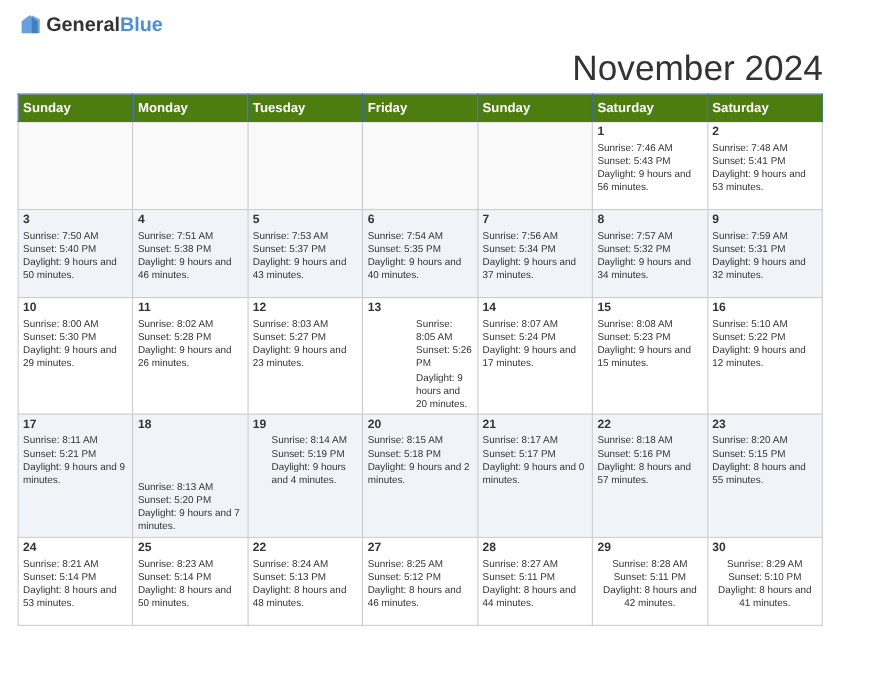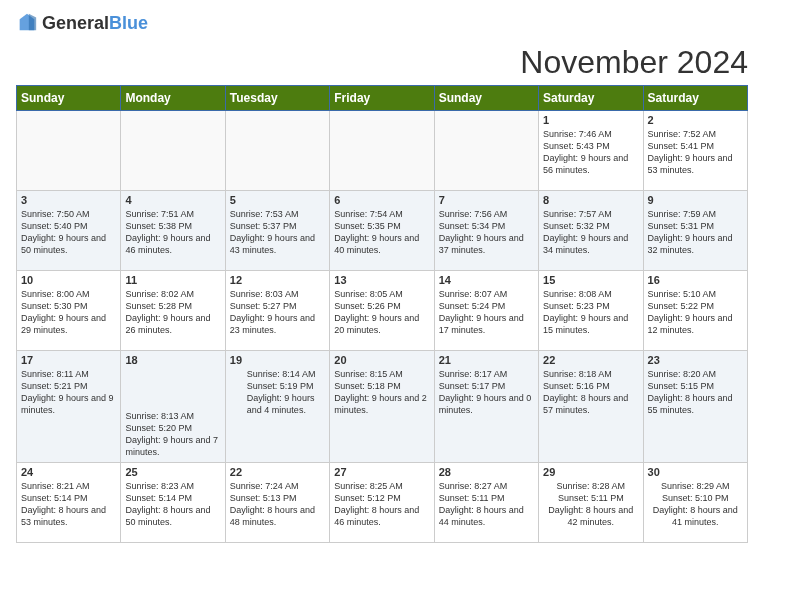--- a/index.html
+++ b/index.html
@@ -137,21 +137,21 @@
           <td class="empty-cell"></td>
           <td class="empty-cell"></td>
           <td>
             <span class="day-num">1</span>
             <div class="day-detail" style="white-space: pre-line;">Sunrise: 7:46 AM
 Sunset: 5:43 PM
 Daylight: 9 hours and 56 minutes.</div>
           </td>
           <td>
             <span class="day-num">2</span>
-            <div class="day-detail" style="white-space: pre-line;">Sunrise: 7:52 AM
+            <div class="day-detail" style="white-space: pre-line;">Sunrise: 7:48 AM
 Sunset: 5:41 PM
 Daylight: 9 hours and 53 minutes.</div>
           </td>
         </tr>
         <tr>
           <td>
             <span class="day-num">3</span>
             <div class="day-detail" style="white-space: pre-line;">Sunrise: 7:50 AM
 Sunset: 5:40 PM
 Daylight: 9 hours and 50 minutes.</div>
@@ -207,21 +207,21 @@
 Daylight: 9 hours and 26 minutes.</div>
           </td>
           <td>
             <span class="day-num">12</span>
             <div class="day-detail" style="white-space: pre-line;">Sunrise: 8:03 AM
 Sunset: 5:27 PM
 Daylight: 9 hours and 23 minutes.</div>
           </td>
           <td>
             <span class="day-num">13</span>
-            <div class="day-detail" style="white-space: pre-line;">Sunrise: 8:05 AM
+            <div class="day-detail" style="white-space: pre-line; margin-left: 44px;">Sunrise: 8:05 AM
 Sunset: 5:26 PM
 Daylight: 9 hours and 20 minutes.</div>
           </td>
           <td>
             <span class="day-num">14</span>
             <div class="day-detail" style="white-space: pre-line;">Sunrise: 8:07 AM
 Sunset: 5:24 PM
 Daylight: 9 hours and 17 minutes.</div>
           </td>
           <td>
@@ -289,21 +289,21 @@
 Daylight: 8 hours and 53 minutes.</div>
           </td>
           <td>
             <span class="day-num">25</span>
             <div class="day-detail" style="white-space: pre-line;">Sunrise: 8:23 AM
 Sunset: 5:14 PM
 Daylight: 8 hours and 50 minutes.</div>
           </td>
           <td>
             <span class="day-num">22</span>
-            <div class="day-detail" style="white-space: pre-line;">Sunrise: 7:24 AM
+            <div class="day-detail" style="white-space: pre-line;">Sunrise: 8:24 AM
 Sunset: 5:13 PM
 Daylight: 8 hours and 48 minutes.</div>
           </td>
           <td>
             <span class="day-num">27</span>
             <div class="day-detail" style="white-space: pre-line;">Sunrise: 8:25 AM
 Sunset: 5:12 PM
 Daylight: 8 hours and 46 minutes.</div>
           </td>
           <td>

